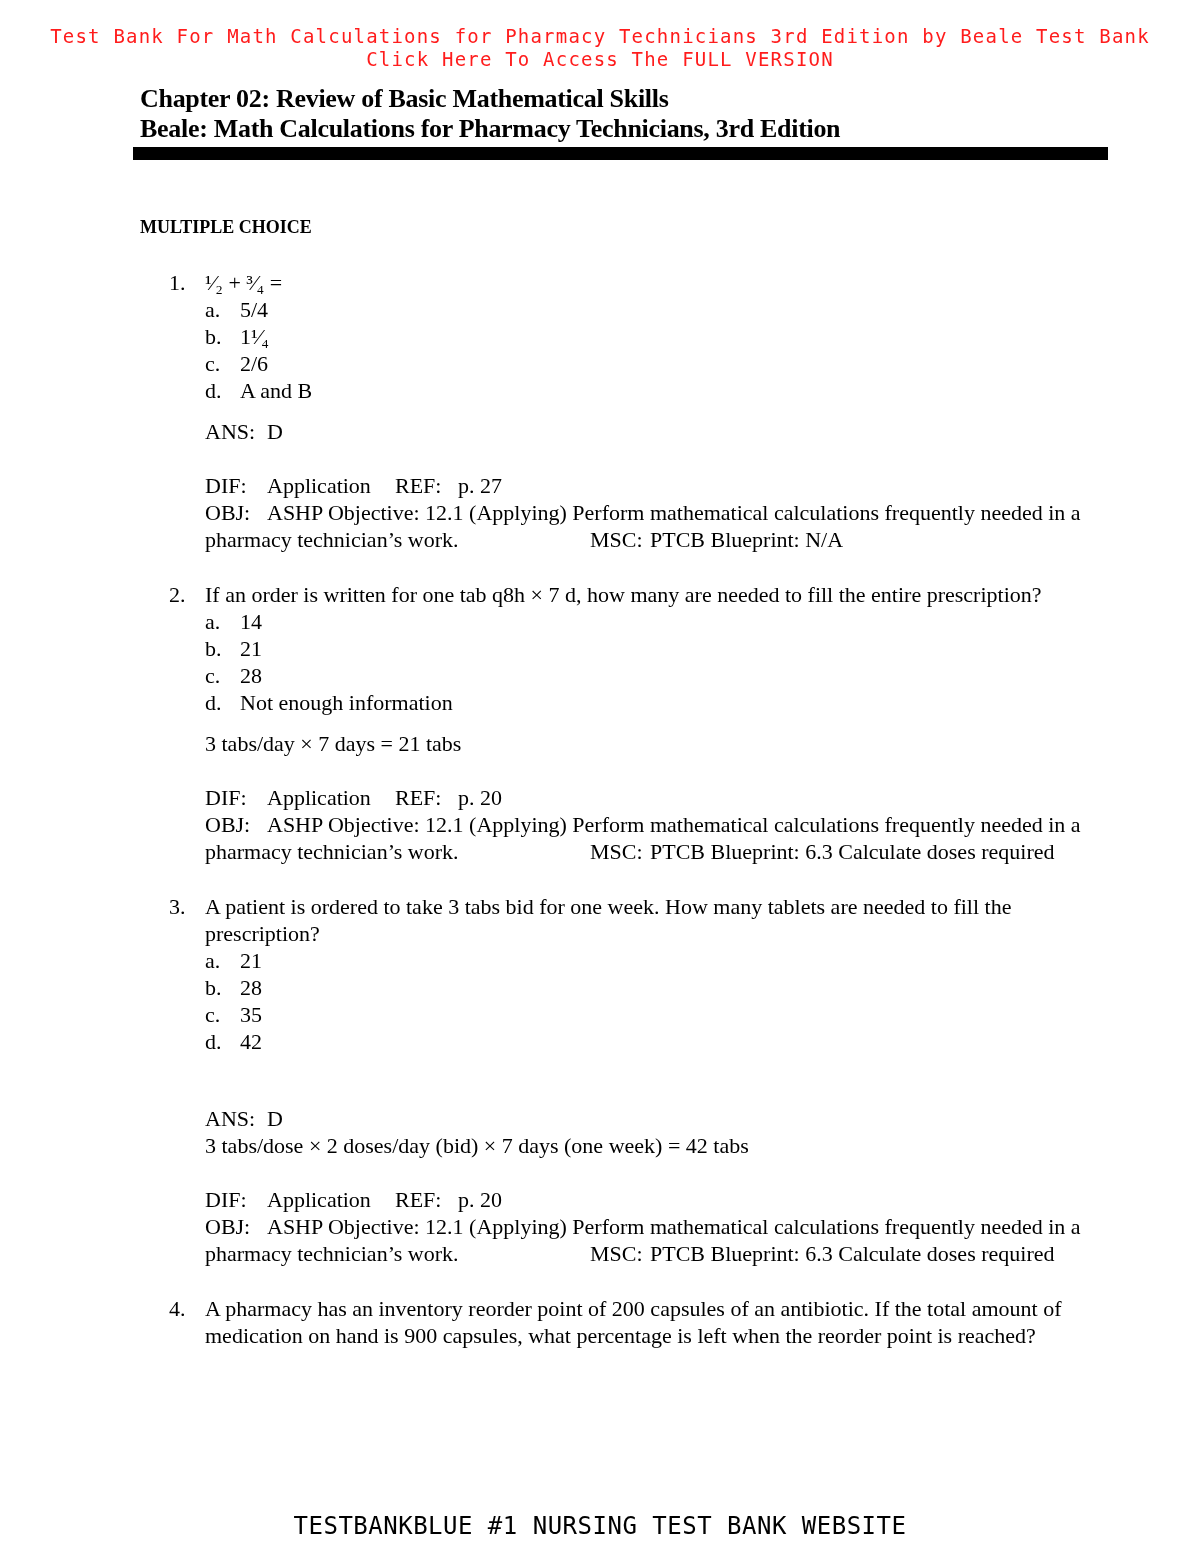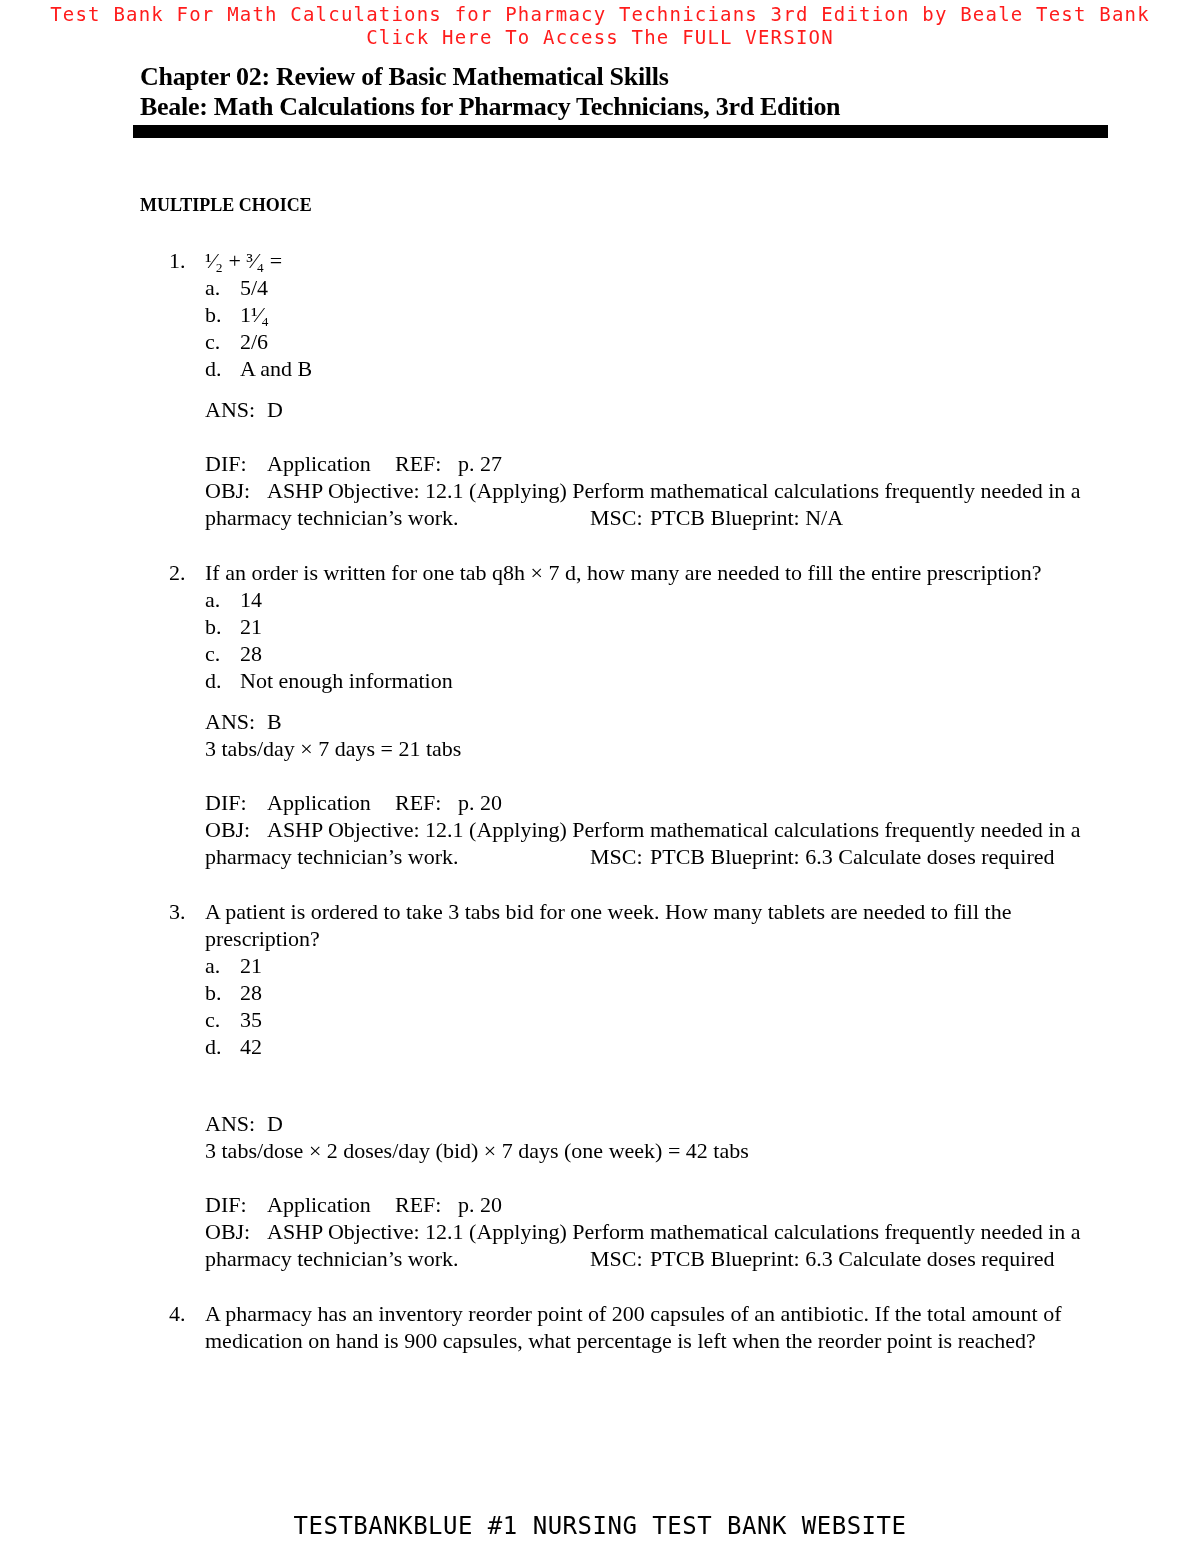--- a/index.html
+++ b/index.html
@@ -8,21 +8,21 @@
     width: 1200px;
     height: 1553px;
     background: #ffffff;
     overflow: hidden;
     color: #000000;
     font-family: "Liberation Serif", "DejaVu Serif", serif;
   }
 
   
   .red-header {
-    padding-top: 3px;
+    padding-top: 25px;
     text-align: center;
     font-family: "DejaVu Sans Mono", "Liberation Mono", monospace;
     font-size: 19px;
     line-height: 23px;
     letter-spacing: 1.2px;
     color: #ff1c1c;
   }
   .red-header a {
     color: #ff1c1c;
     text-decoration: none;
@@ -177,23 +177,20 @@
           <div class="opt">
             <span class="opt-letter">c.</span>
             <span class="opt-text">28</span>
           </div>
           <div class="opt">
             <span class="opt-letter">d.</span>
             <span class="opt-text">Not enough information</span>
           </div>
         </div>
         <div class="ans-block">
-          <div class="ans-line">
-            <span class="lbl ans-lbl">ANS:</span><span>B</span>
-          </div>
           <div class="expl">3 tabs/day × 7 days = 21 tabs</div>
           <div class="meta">
             <div class="dif-line">
               <span class="lbl dif-lbl">DIF:</span><span class="dif-val">Application</span><span class="lbl ref-lbl">REF:</span><span>p. 20</span>
             </div>
             <div class="obj-line1">
               <span class="lbl obj-lbl">OBJ:</span><span>ASHP Objective: 12.1 (Applying) Perform mathematical calculations frequently needed in a</span>
             </div>
             <div class="obj-line2">
               <span class="obj2">pharmacy technician’s work.</span><span class="lbl msc-lbl">MSC:</span><span>PTCB Blueprint: 6.3 Calculate doses required</span>

